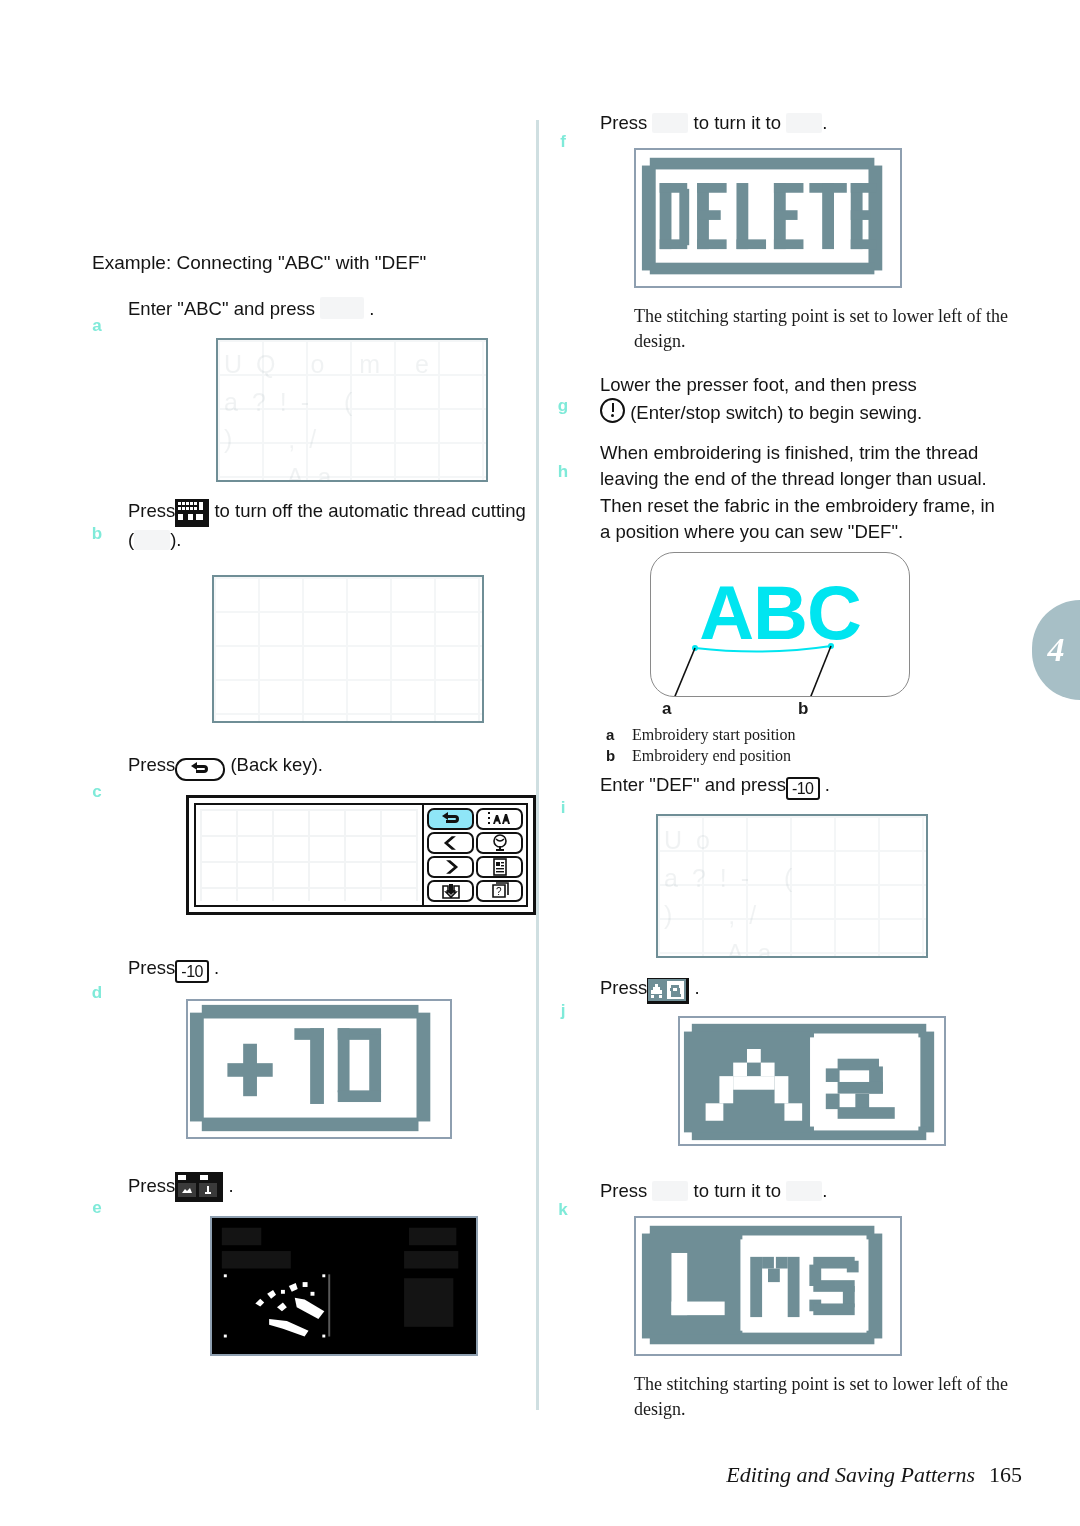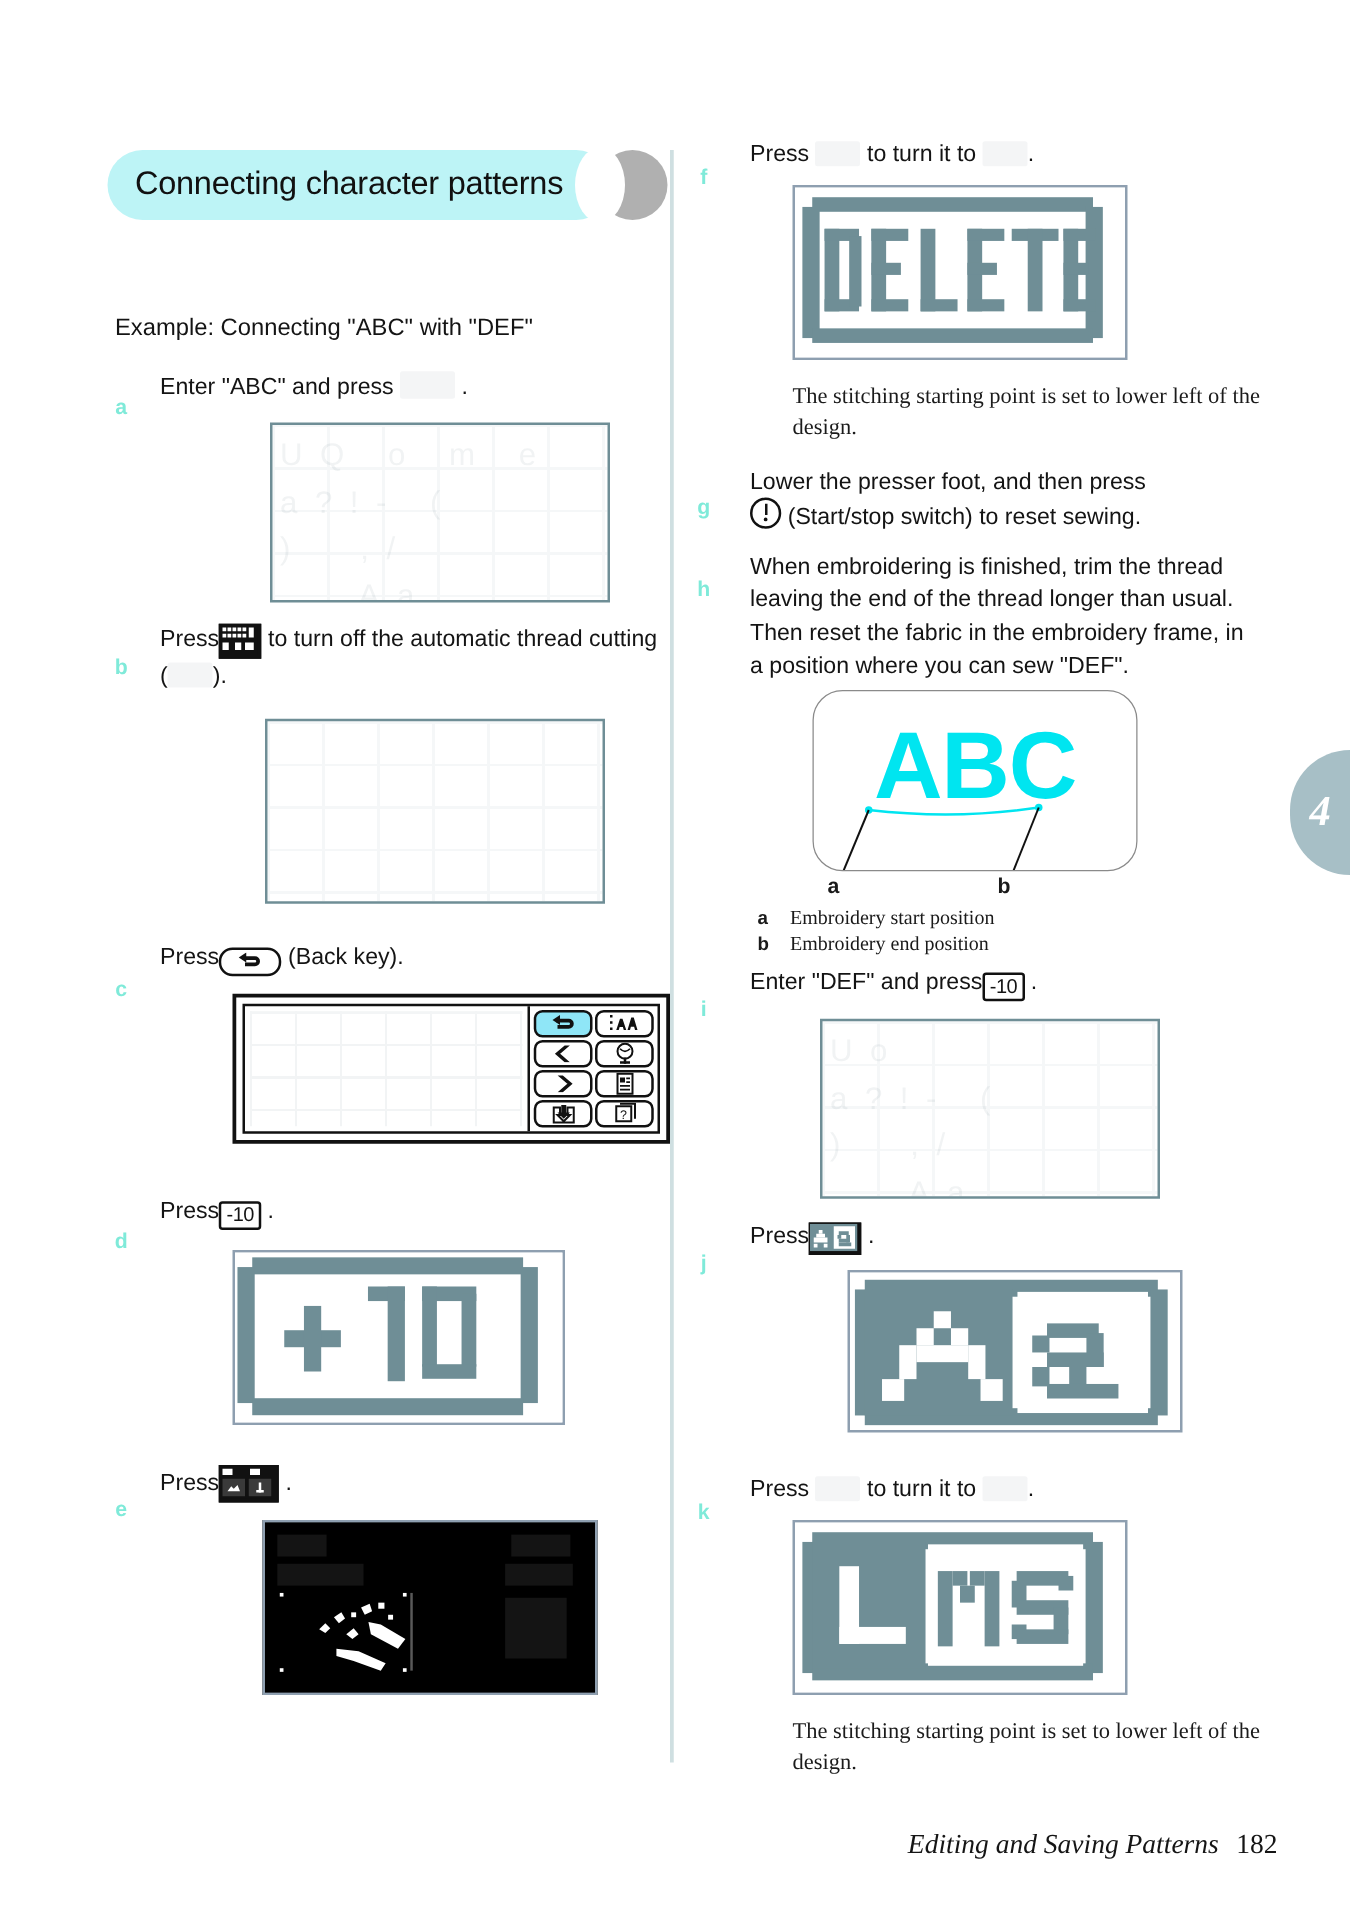--- a/index.html
+++ b/index.html
@@ -190,26 +190,20 @@
 <body>
 
 <div class="page">
 
   <div class="chapter-tab">
     <span>4</span>
   </div>
 
   <div class="divider"></div>
 
-  <div class="banner-wrap">
-    <div class="banner-fill"></div>
-    <div class="banner-gray"></div>
-    <div class="banner-notch"></div>
-    <div class="banner-title">Connecting character patterns</div>
-  </div>
 
 
   <div class="example sans-p">Example: Connecting "ABC" with "DEF"</div>
 
   <div class="step" style="position:absolute;left:86px;top:296px;width:450px;">
     <div class="step-letter" style="top:20px;">a</div>
     <div class="step-body">
       <div class="sans-p">
         <span>Enter "ABC" and press</span>
         <span class="icon-faint"></span>
@@ -465,21 +459,21 @@
       <div class="note-serif" style="margin:16px 0 0 34px;width:400px;">The stitching starting point is set to lower left of the design.</div>
     </div>
   </div>
 
   <div class="step" style="position:absolute;left:552px;top:372px;width:470px;">
     <div class="step-letter" style="top:24px;">g</div>
     <div class="step-body" style="margin-left:48px;">
       <div class="sans-p">
         <span>Lower the presser foot, and then press</span><br>
         <span class="startstop"></span>
-        <span>(Start/stop switch) to reset sewing.</span>
+        <span>(Enter/stop switch) to begin sewing.</span>
       </div>
     </div>
   </div>
 
   <div class="step" style="position:absolute;left:552px;top:440px;width:470px;">
     <div class="step-letter" style="top:22px;">h</div>
     <div class="step-body" style="margin-left:48px;">
       <div class="sans-p" style="width:410px;">When embroidering is finished, trim the thread leaving the end of the thread longer than usual. Then reset the fabric in the embroidery frame, in a position where you can sew "DEF".</div>
     </div>
   </div>
@@ -624,16 +618,16 @@
             <rect x="176" y="84" width="12" height="12"></rect>
             <rect x="180" y="88" width="42" height="12"></rect>
           </g>
         </svg>
       </div>
       <div class="note-serif" style="margin:16px 0 0 34px;width:400px;">The stitching starting point is set to lower left of the design.</div>
     </div>
   </div>
 
   <div class="footer">
-    <span>Editing and Saving Patterns</span><span class="num">182</span>
+    <span>Editing and Saving Patterns</span><span class="num">165</span>
   </div>
 
 </div>
 
 </body></html>

